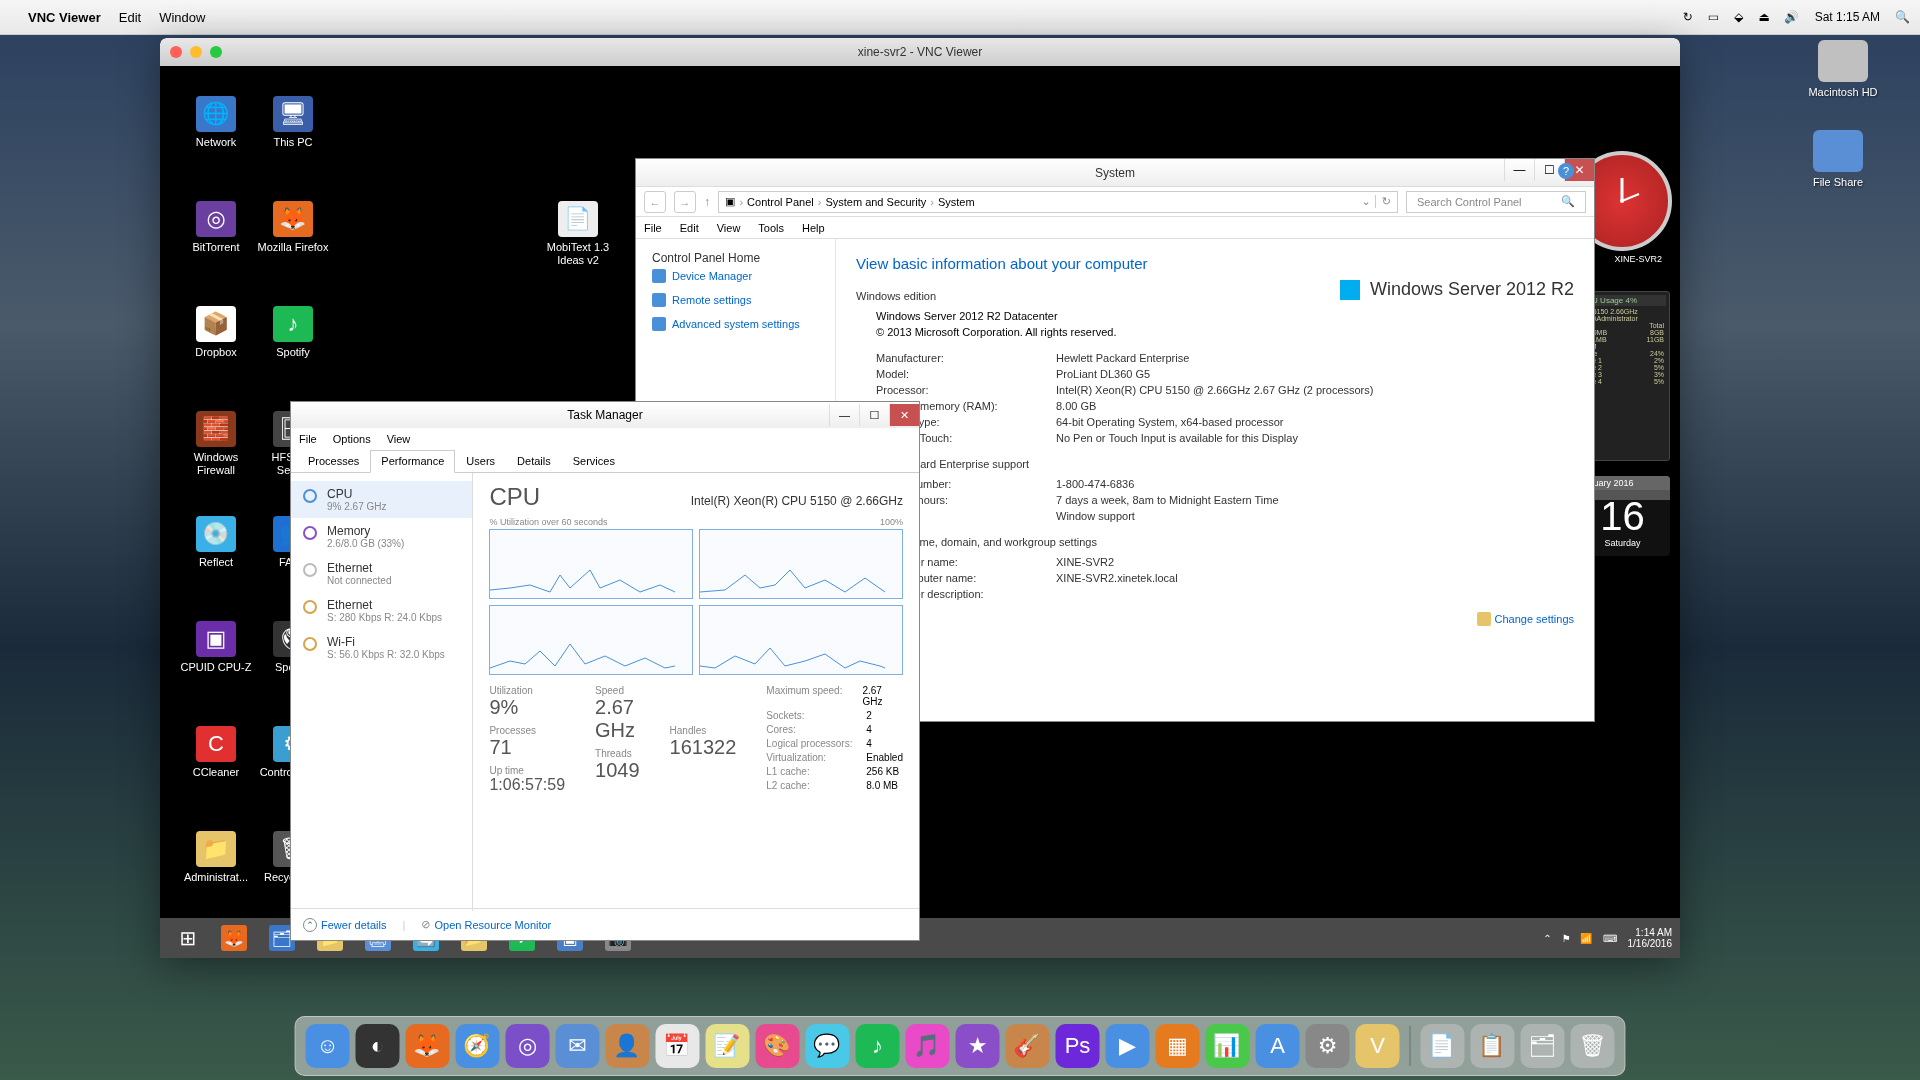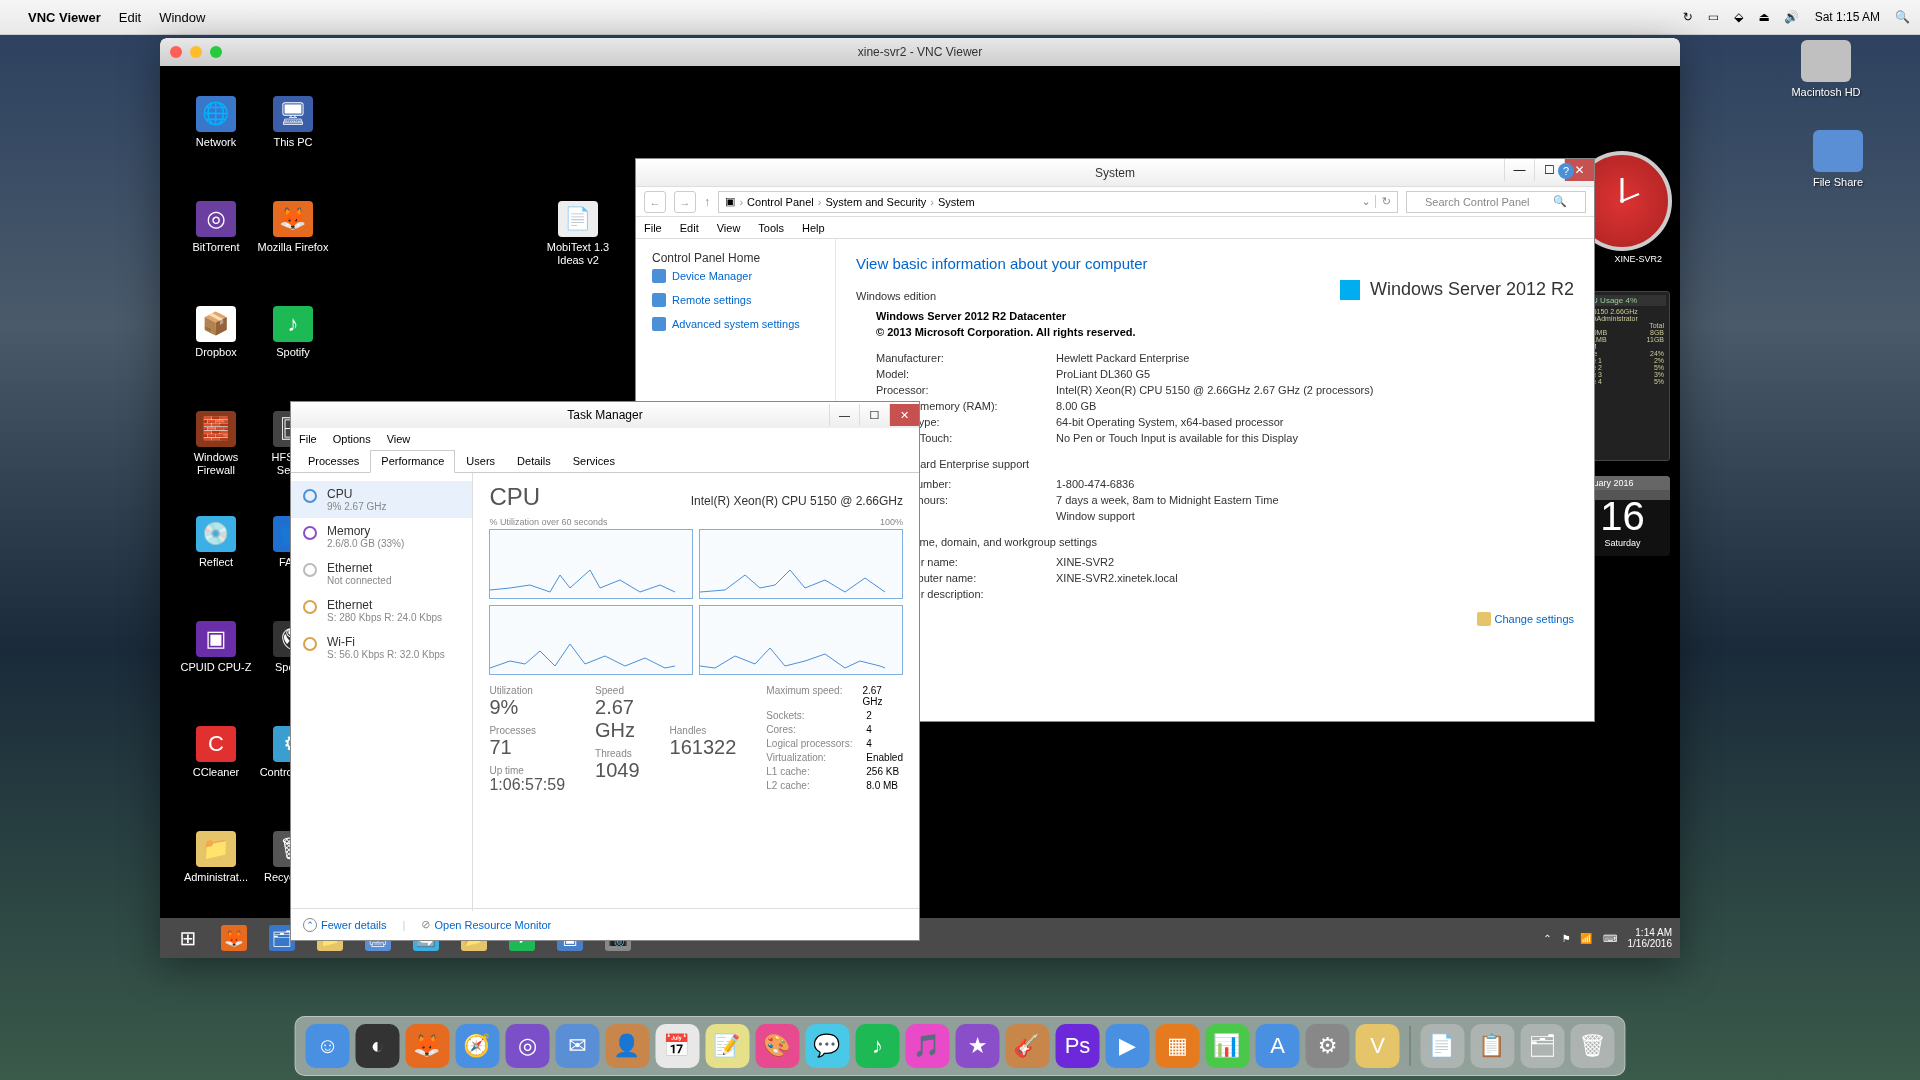--- a/index.html
+++ b/index.html
@@ -24,21 +24,21 @@
 .system-window { position: absolute; top: 92px; left: 475px; width: 960px; height: 564px; background: #fff; border: 1px solid #888; font-size: 12px; }
 .sw-titlebar { height: 28px; background: linear-gradient(#fff, #eee); border-bottom: 1px solid #ddd; display: flex; align-items: center; justify-content: center; position: relative; }
 .sw-titlebar .title { font-size: 12px; color: #333; }
 .sw-titlebar .controls { position: absolute; right: 0; top: 0; display: flex; }
 .sw-titlebar .controls span { width: 30px; height: 22px; display: flex; align-items: center; justify-content: center; font-size: 12px; border-left: 1px solid #ddd; }
 .sw-titlebar .controls .close { background: #c75050; color: #fff; }
 .sw-addressbar { height: 30px; display: flex; align-items: center; padding: 0 8px; border-bottom: 1px solid #ddd; gap: 8px; }
 .sw-addressbar .nav-arrow { width: 22px; height: 22px; border: 1px solid #ccc; border-radius: 3px; display: flex; align-items: center; justify-content: center; color: #999; font-size: 11px; }
 .sw-addressbar .breadcrumb { flex: 1; border: 1px solid #ccc; height: 22px; display: flex; align-items: center; padding: 0 6px; font-size: 11px; gap: 4px; }
 .sw-addressbar .breadcrumb span.sep { color: #999; }
-.sw-addressbar .search { width: 180px; border: 1px solid #ccc; height: 22px; padding: 0 18px; font-size: 11px; color: #888; display: flex; align-items: center; }
+.sw-addressbar .search { width: 180px; border: 1px solid #ccc; height: 22px; padding: 0 10px; font-size: 11px; color: #888; display: flex; align-items: center; }
 .sw-menubar { height: 22px; display: flex; align-items: center; padding: 0 8px; gap: 18px; font-size: 11px; border-bottom: 1px solid #ddd; }
 .sw-body { display: flex; height: calc(100% - 80px); }
 .sw-sidebar { width: 200px; padding: 12px 16px; border-right: 1px solid #e5e5e5; }
 .sw-sidebar .cp-home { color: #333; margin-bottom: 4px; font-size: 12px; }
 .sw-sidebar .side-link { color: #0066cc; font-size: 11px; margin-bottom: 10px; display: flex; align-items: center; gap: 6px; }
 .sw-sidebar .side-link .dot { width: 14px; height: 14px; background: #4a90d9; border-radius: 2px; }
 .sw-content { flex: 1; padding: 16px 20px; position: relative; }
 .sw-content h2 { color: #0066cc; font-size: 15px; font-weight: normal; margin-bottom: 18px; }
 .sw-content .section-label { font-size: 11px; color: #333; margin-bottom: 8px; }
 .sw-content .info-row { display: flex; font-size: 11px; margin-bottom: 4px; }
@@ -111,21 +111,21 @@
     <span>↻</span>
     <span>▭</span>
     <span>⬙</span>
     <span>⏏</span>
     <span>🔊</span>
     <span>Sat 1:15 AM</span>
     <span>🔍</span>
   </div>
 </div>
 
-<div class="mac-desktop-icon" style="top:40px; right:52px;">
+<div class="mac-desktop-icon" style="top:40px; right:35px;">
   <div class="ico" style="background:#c0c0c0"></div>
   <div>Macintosh HD</div>
 </div>
 <div class="mac-desktop-icon" style="top:130px; right:40px;">
   <div class="ico" style="background:#5a8fd6"></div>
   <div>File Share</div>
 </div>
 
 <div class="vnc-window">
   <div class="vnc-titlebar">
@@ -323,21 +323,21 @@
               <span>Remote settings</span>
             </div>
           <div class="side-link">
               <span class="dot"></span>
               <span>Advanced system settings</span>
             </div>
         </div>
         <div class="sw-content">
           <h2>View basic information about your computer</h2>
           <div class="section-label">Windows edition</div>
-          <div style="padding-left:20px; margin-bottom:14px;font-weight:bold;">
+          <div style="padding-left:20px; margin-bottom:14px;">
             <div style="font-size:11px; margin-bottom:4px;">Windows Server 2012 R2 Datacenter</div>
             <div style="font-size:11px;">© 2013 Microsoft Corporation. All rights reserved.</div>
           </div>
           <div class="ws-logo">
             <span class="flag"></span>
             <span>Windows Server 2012 R2</span>
           </div>
           <div id="sys-rows" style="padding-left:20px; margin-bottom:14px;">
               <div class="info-row">
                 <span class="k">Manufacturer:</span>

